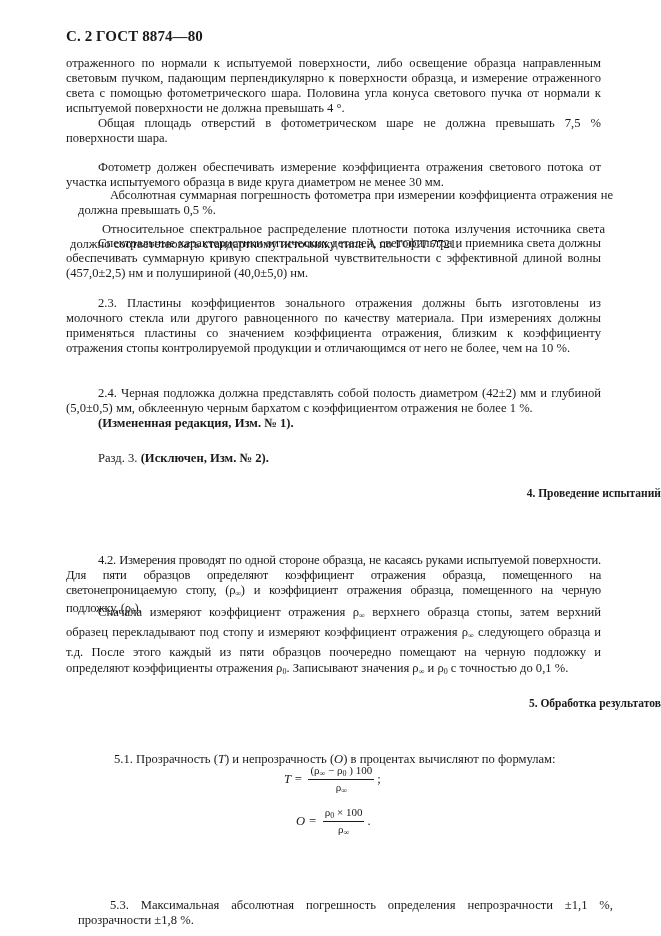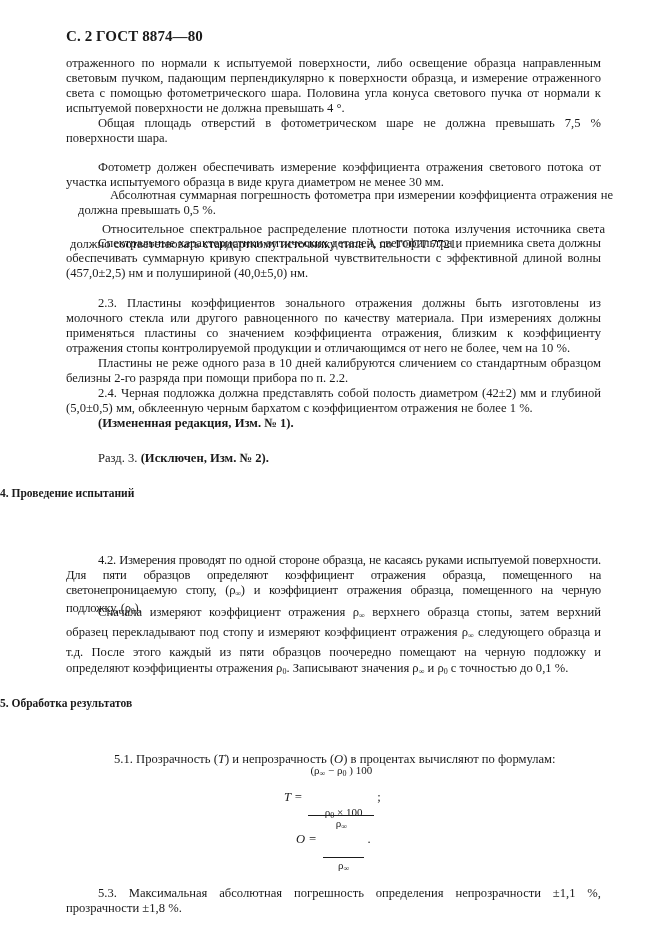--- a/index.html
+++ b/index.html
@@ -4,46 +4,45 @@
 <style>
   html, body { margin: 0; padding: 0; background: #ffffff; }
   body { width: 661px; height: 936px; position: relative; overflow: hidden;
          font-family: "Liberation Serif", "DejaVu Serif", serif; color: #1a1a1a; }
   .page { position: absolute; left: 0; top: 0; width: 540px; height: 936px; }
   .hdr { position: absolute; left: 66px; top: 28px; font-weight: bold; font-size: 15px; letter-spacing: 0.1px; }
   .p { position: absolute; left: 66px; width: 535px; font-size: 12.6px; line-height: 15px;
        text-align: justify; text-indent: 32px; hyphens: manual; }
   .p.noind { text-indent: 0; }
   .b { font-weight: bold; }
-  .h { position: absolute; left: 0; width: 661px; text-align: left; font-weight: bold; font-size: 11.5px; }
+  .h { position: absolute; left: 0; width: 661px; text-align: right; font-weight: bold; font-size: 11.5px; }
   .sub { font-size: 8px; vertical-align: -2px; }
   .it { font-style: italic; }
   .formula { position: absolute; font-size: 12.6px; display: flex; align-items: center; }
-  .frac { display: inline-flex; flex-direction: column; align-items: center; margin: 0 3px; gap: 36px; }
+  .frac { display: inline-flex; flex-direction: column; align-items: center; margin: 0 3px; }
   .num { font-size: 11px; padding: 0 2px 1px 2px; }
   .den { font-size: 11px; border-top: 1px solid #1a1a1a; width: 100%; text-align: center; padding-top: 1px; }
   .var { font-style: italic; margin-right: 3px; }
 </style>
 </head>
 <body>
 
 <div class="page">
 
   <div class="hdr">С. 2 ГОСТ 8874—80</div>
 
   <p class="p noind" style="top:56px;margin:0">отраженного по нормали к испытуемой поверхности, либо освещение образца направленным световым пучком, падающим перпендикулярно к поверхности образца, и измерение отраженного света с помощью фотометрического шара. Половина угла конуса светового пучка от нормали к испытуемой поверхности не должна превышать 4 °.</p>
   <p class="p" style="top:116px;margin:0">Общая площадь отверстий в фотометрическом шаре не должна превышать 7,5 % поверхности шара.</p>
   <p class="p" style="top:160px;margin:0">Фотометр должен обеспечивать измерение коэффициента отражения светового потока от участка испытуемого образца в виде круга диаметром не менее 30 мм.</p>
   <p class="p" style="top:176px;margin:12px">Абсолютная суммарная погрешность фотометра при измерении коэффициента отражения не должна превышать 0,5 %.</p>
   <p class="p" style="top:218px;margin:4px">Относительное спектральное распределение плотности потока излучения источника света должно соответствовать стандартному источнику типа А по ГОСТ 7721.</p>
   <p class="p" style="top:236px;margin:0">Спектральные характеристики оптических деталей, светофильтра и приемника света должны обеспечивать суммарную кривую спектральной чувствительности с эффективной длиной волны (457,0±2,5) нм и полушириной (40,0±5,0) нм.</p>
 
 
   <p class="p" style="top:296px;margin:0">2.3. Пластины коэффициентов зонального отражения должны быть изготовлены из молочного стекла или другого равноценного по качеству материала. При измерениях должны применяться пластины со значением коэффициента отражения, близким к коэффициенту отражения стопы контролируемой продукции и отличающимся от него не более, чем на 10 %.</p>
-  <p class="p" style="top:356px;margin:0">Пластины не реже одного раза в 10 дней калибруются сличением со стандартным образцом белизны 2-го разряда при помощи прибора по п. 2.2.</p>
   <p class="p" style="top:386px;margin:0">2.4. Черная подложка должна представлять собой полость диаметром (42±2) мм и глубиной (5,0±0,5) мм, обклеенную черным бархатом с коэффициентом отражения не более 1 %.</p>
   <p class="p b" style="top:416px;margin:0">(Измененная редакция, Изм. № 1).</p>
 
   <p class="p" style="top:451px;margin:0">
     <span>Разд. 3.</span>
     <span class="b">(Исключен, Изм. № 2).</span>
   </p>
 
   <div class="h" style="top:487px">4. Проведение испытаний</div>
 
@@ -68,15 +67,15 @@
 
   <div class="formula" style="left:296px;top:806px">
     <span class="var">O =</span>
     <span class="frac">
       <span class="num"><span>ρ</span><span class="sub">0</span><span> × 100</span></span>
       <span class="den"><span>ρ</span><span class="sub">∞</span></span>
     </span>
     <span>.</span>
   </div>
 
-  <p class="p" style="top:886px;margin:0">5.3. Максимальная абсолютная погрешность определения непрозрачности ±1,1 %, прозрачности ±1,8 %.</p>
+  <p class="p" style="top:886px;margin:12px">5.3. Максимальная абсолютная погрешность определения непрозрачности ±1,1 %, прозрачности ±1,8 %.</p>
 
 </div>
 
 </body></html>

